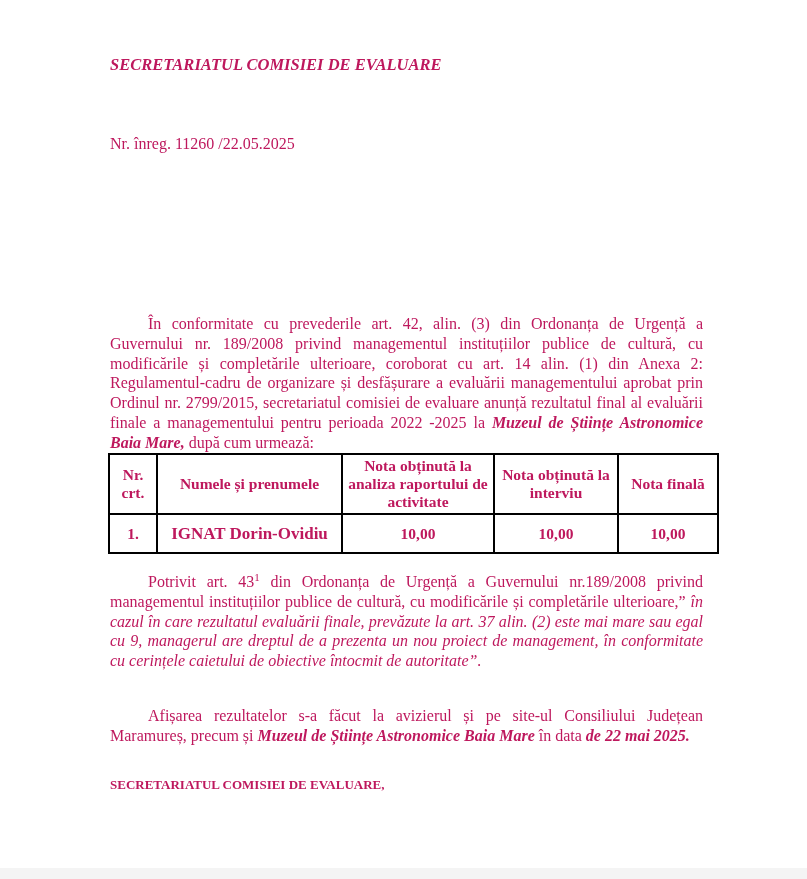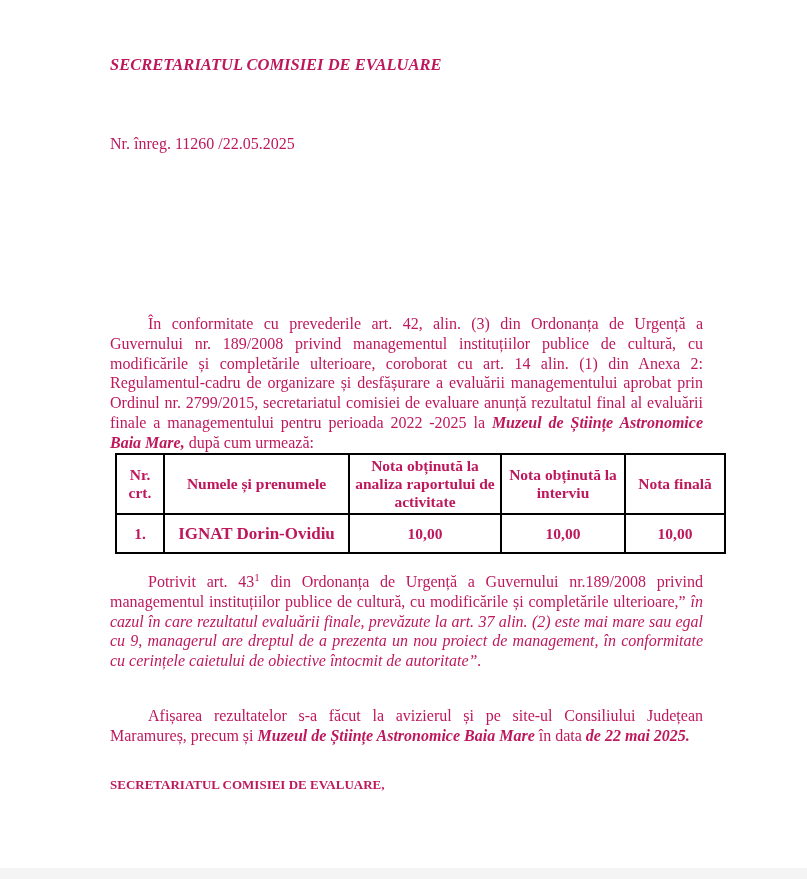--- a/index.html
+++ b/index.html
@@ -55,21 +55,21 @@
     text-indent: 38px;
   }
   .p1 { top: 290px; margin-top: 24px; }
   .p2 { top: 572px; }
   .p3 { top: 682px; margin-top: 24px; }
   .bold-italic { font-weight: bold; font-style: italic; }
   .italic { font-style: italic; }
   sup { font-size: 11px; line-height: 0; }
 
   
-  .results-table-wrap { left: 97px; top: 453px; padding-left: 18px; }
+  .results-table-wrap { left: 90px; top: 453px; padding-left: 18px; }
   table.results {
     border-collapse: collapse;
     table-layout: fixed;
     width: 609px;
   }
   table.results th, table.results td {
     border: 2px solid #000000;
     padding: 2px 4px;
     text-align: center;
     vertical-align: middle;

